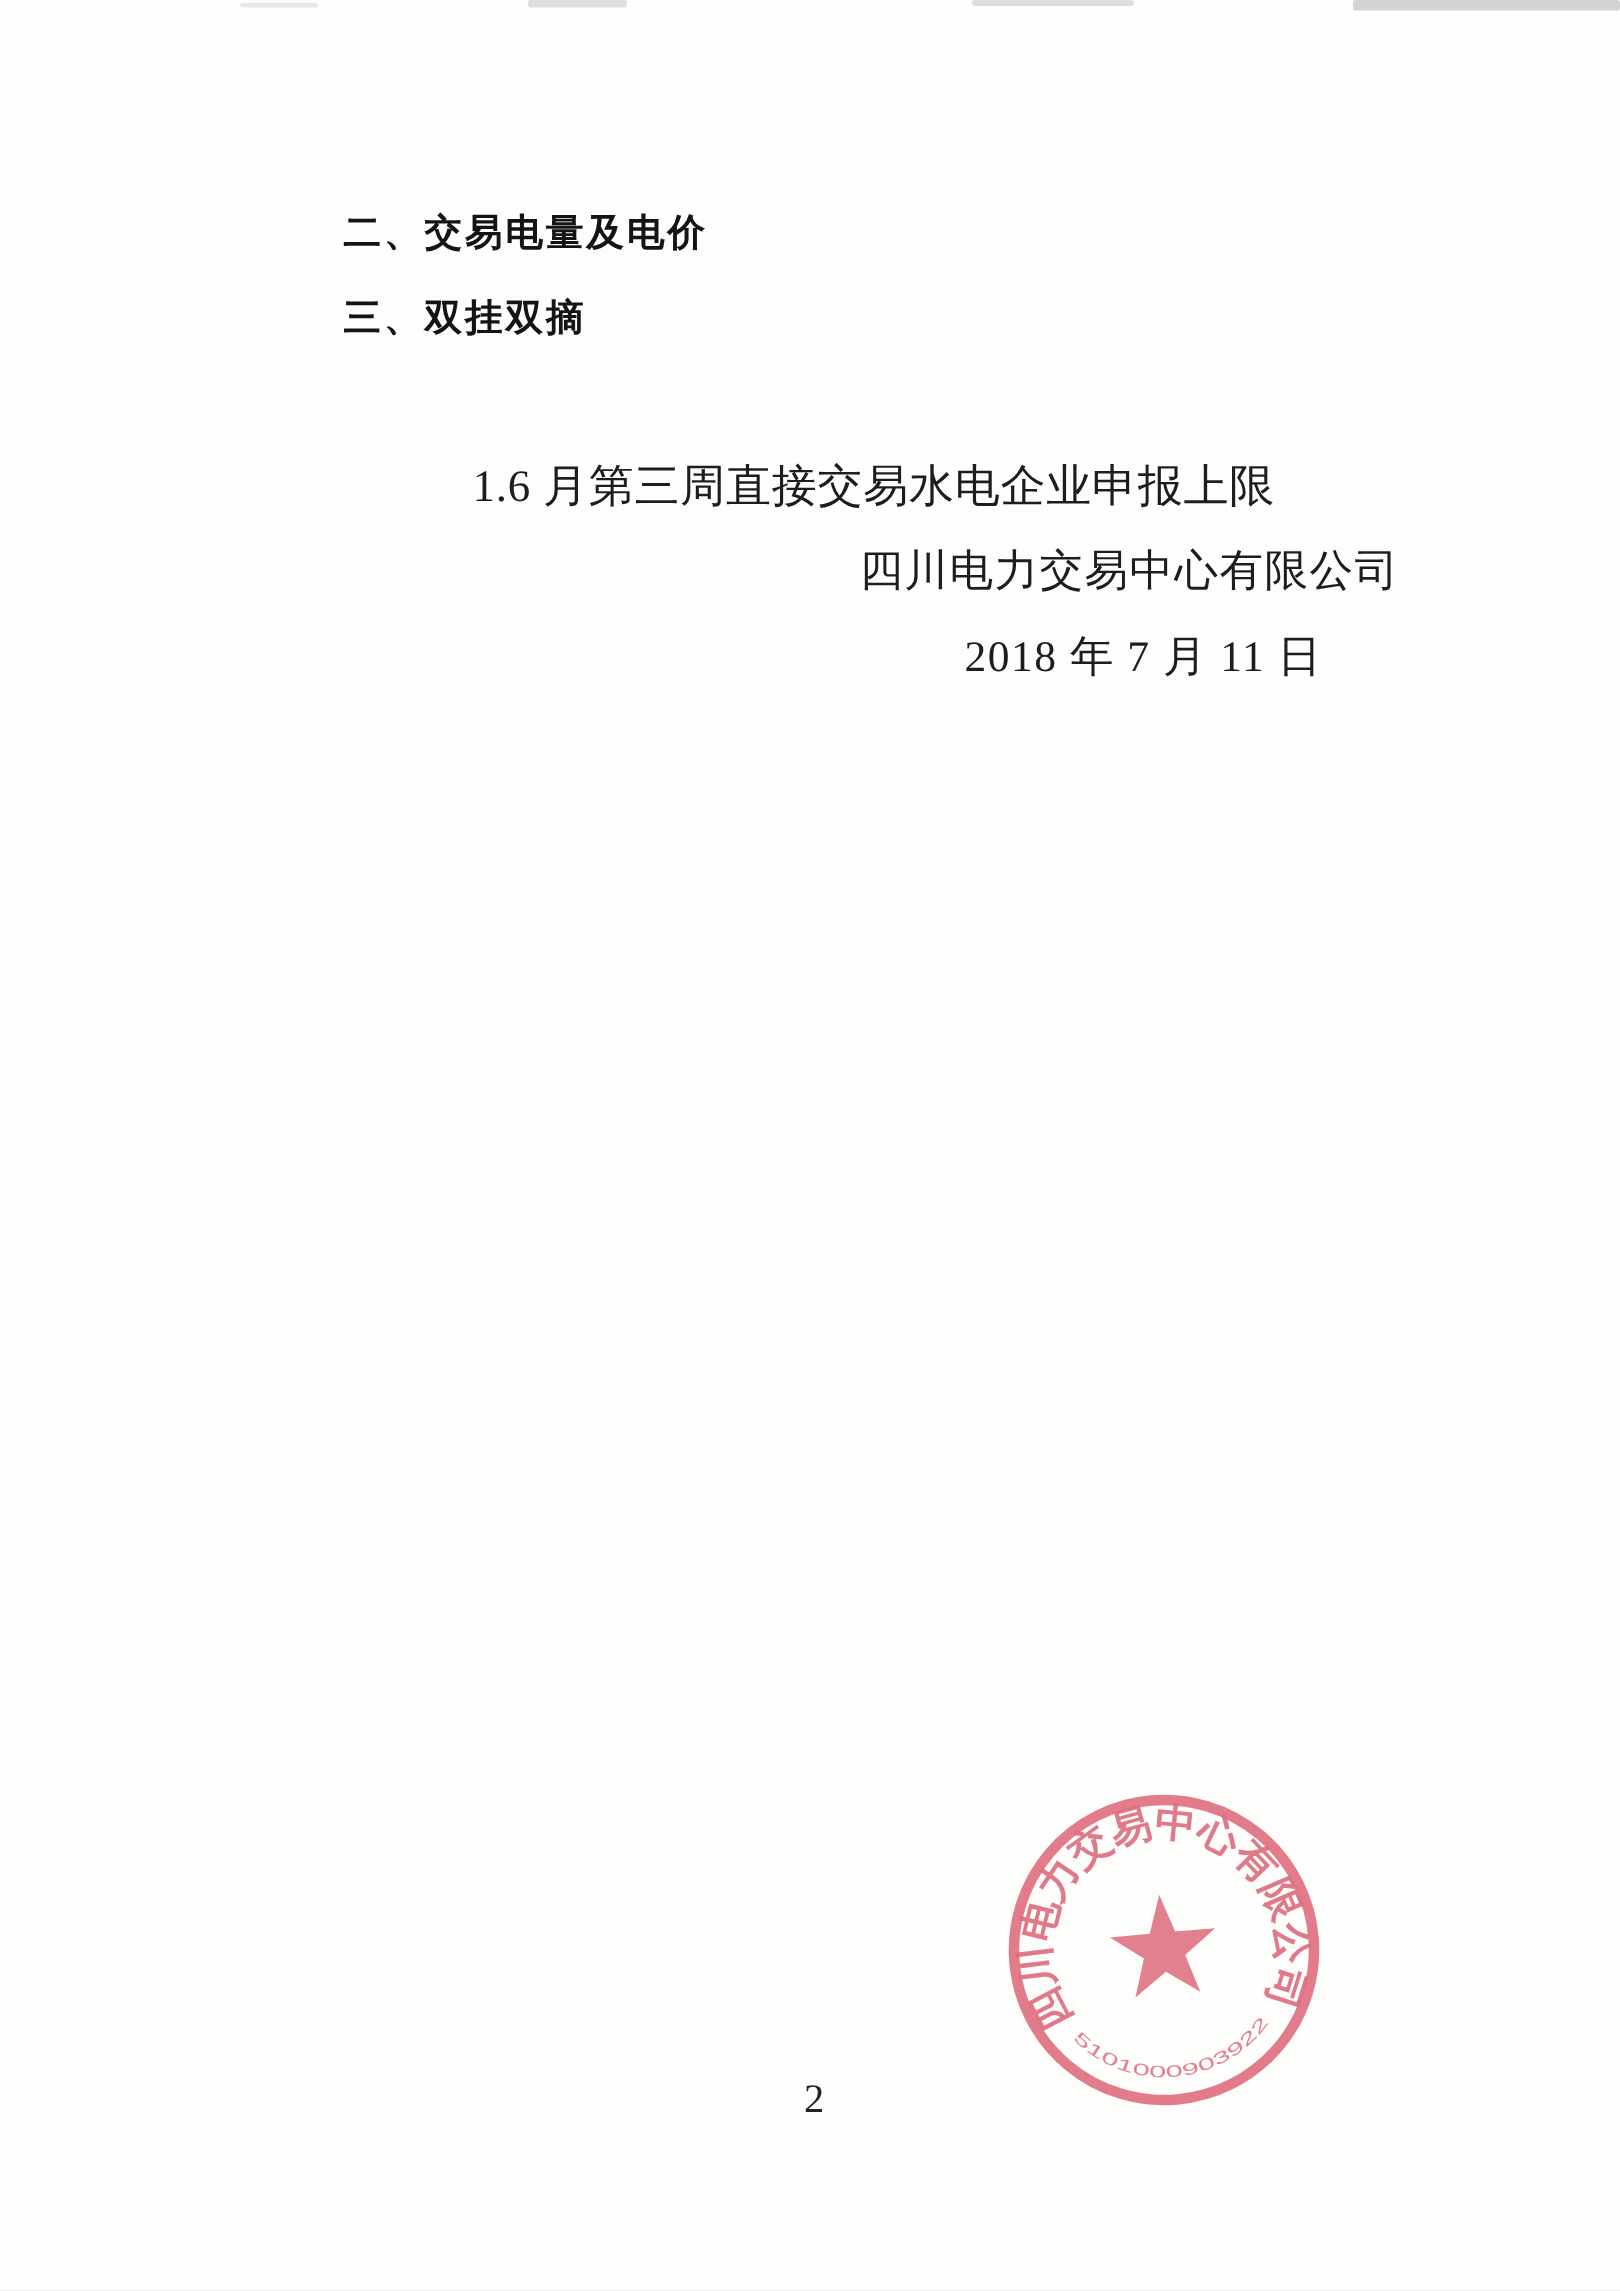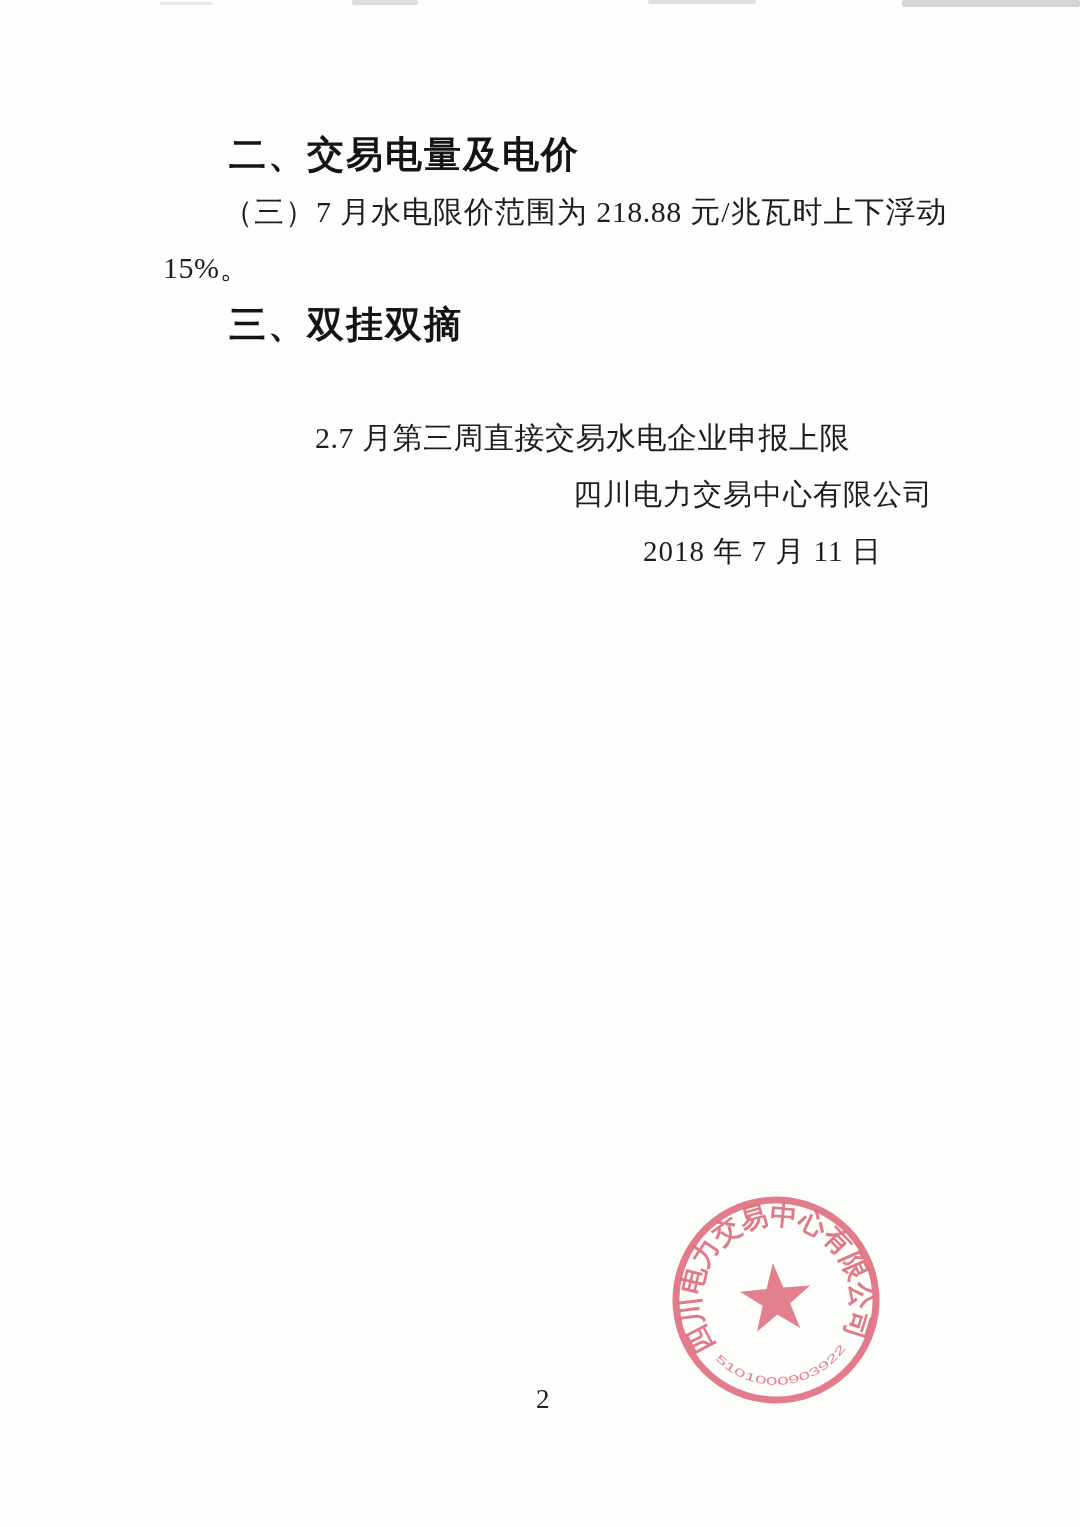--- a/index.html
+++ b/index.html
@@ -27,21 +27,21 @@
     width: 784px;
     font-size: 30px;
     line-height: 56.5px;
     letter-spacing: 0.5px;
   }
   .content p { margin:0; text-align: justify; text-justify: inter-character; }
   .para { text-indent: 2em; }
   .heading {
     font-family: "Liberation Sans", "DejaVu Sans", sans-serif;
     font-weight: 700;
-    font-size: 37px;
+    font-size: 25px;
     letter-spacing: 2px;
     padding-left: 66px;
     color: #141414;
   }
   .att-line1 { padding-left: 64px; }
   .att-line2 { padding-left: 152px; }
   .spacer { height: 56.5px; }
   .signature { margin-top: 116px; padding-left: 410px; font-size: 29px; letter-spacing: 1px; }
   .sign-date { padding-left: 480px; font-size: 29px; letter-spacing: 1px; }
 
@@ -70,26 +70,25 @@
 
 <div class="page">
 
   <div class="artifact a1"></div>
   <div class="artifact a2"></div>
   <div class="artifact a3"></div>
   <div class="artifact a4"></div>
 
   <div class="content">
     <p class="heading">二、交易电量及电价</p>
-    <p class="para">（三）7 月水电限价范围为 218.88 元/兆瓦时上下浮动 15%。</p>
     <p class="heading">三、双挂双摘</p>
 
     <div class="spacer"></div>
 
-    <p class="att-line2"><span>2.7 月第三周直接交易水电企业申报上限</span></p>
+    <p class="att-line2"><span>1.6 月第三周直接交易水电企业申报上限</span></p>
 
     <p class="signature">四川电力交易中心有限公司</p>
     <p class="sign-date">2018 年 7 月 11 日</p>
   </div>
 
   <svg class="seal" viewBox="0 0 216 216" xmlns="http://www.w3.org/2000/svg">
     <defs>
       <path id="arcTop" d="M 45.7 151.6 A 76 76 0 1 1 170.3 151.6" fill="none"></path>
       <path id="arcBottom" d="M 31 143.9 A 85 85 0 0 0 185 143.9" fill="none"></path>
     </defs>

